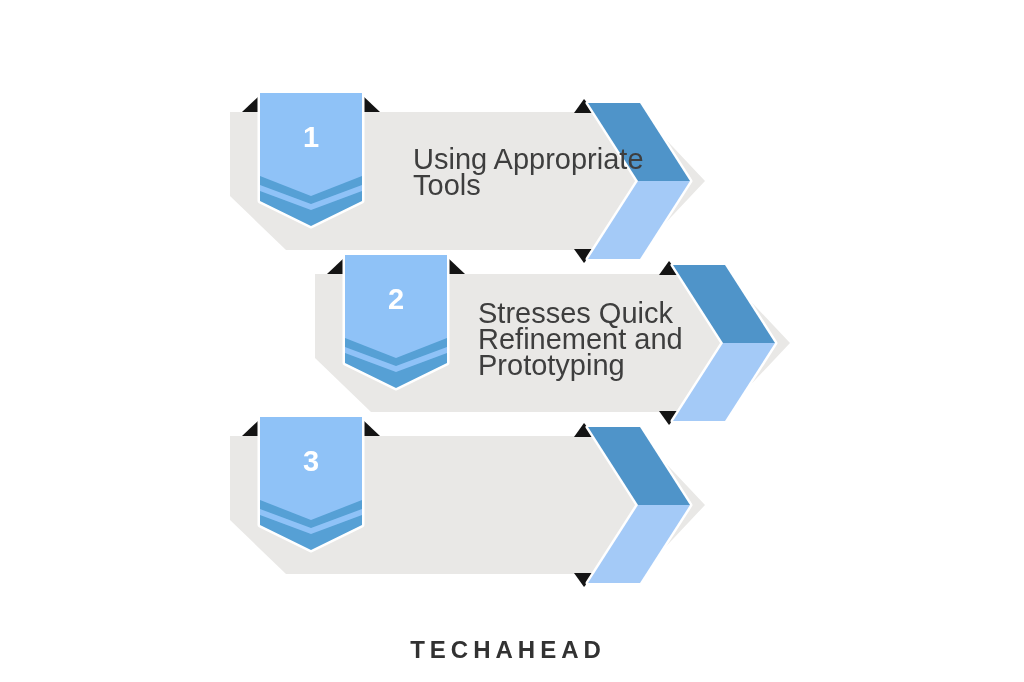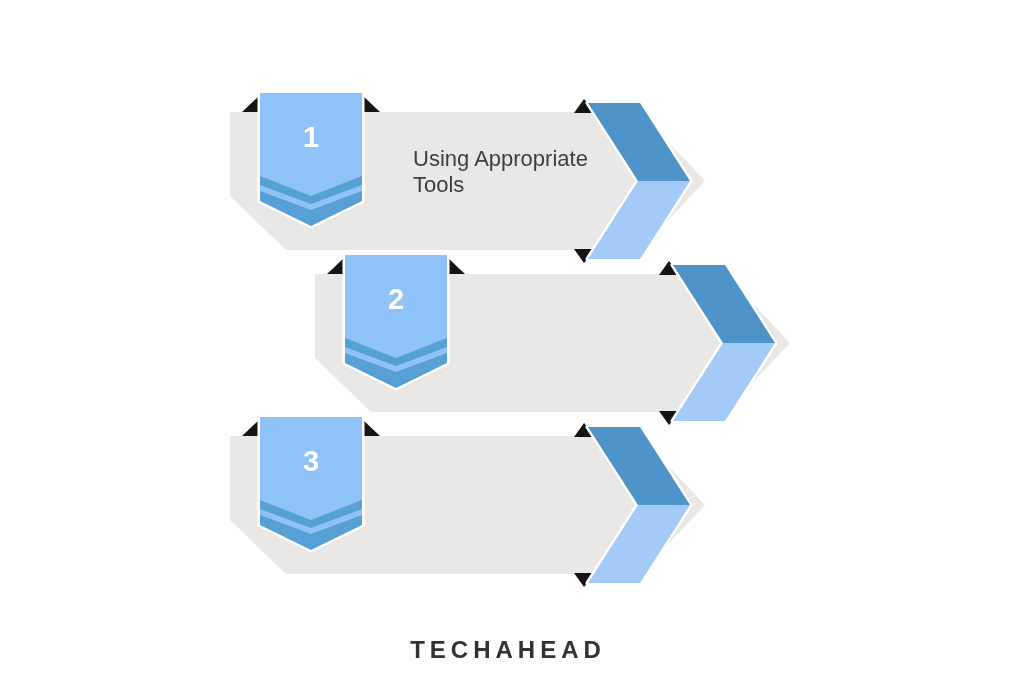--- a/index.html
+++ b/index.html
@@ -13,21 +13,21 @@
   .shapes-svg{position:absolute;left:0;top:0;width:1024px;height:682px;}
   .step-num{
     position:absolute;
     width:80px;height:36px;line-height:36px;
     text-align:center;
     font-size:29px;font-weight:700;
     color:var(--number-white,#ffffff);
   }
   .step-label{
     position:absolute;
-    font-size:22px;line-height:26px;
+    font-size:29px;line-height:26px;
     color:var(--text-dark,#3e3e3e);
     white-space:pre-line;
   }
   .brand-logo{
     position:absolute;left:0;right:8px;top:636px;
     text-align:center;
     font-size:24px;font-weight:700;
     letter-spacing:5px;
     color:var(--logo-color,#323232);
   }
@@ -69,15 +69,18 @@
     <use href="#row-shapes" transform="translate(85,162)"></use>
     <use href="#row-shapes" transform="translate(0,324)"></use>
   </svg>
 
   <div class="step-num" style="left:271px;top:119px">1</div>
   <div class="step-num" style="left:356px;top:281px">2</div>
   <div class="step-num" style="left:271px;top:443px">3</div>
 
   <div class="step-label" style="left:413px;top:146px">Using Appropriate
 Tools</div>
+  <div class="step-label" style="left:478px;top:300px">Stresses Quick
+Refinement and
+Prototyping</div>
 
   <div class="brand-logo">TECHAHEAD</div>
 </div>
 
 </body></html>

